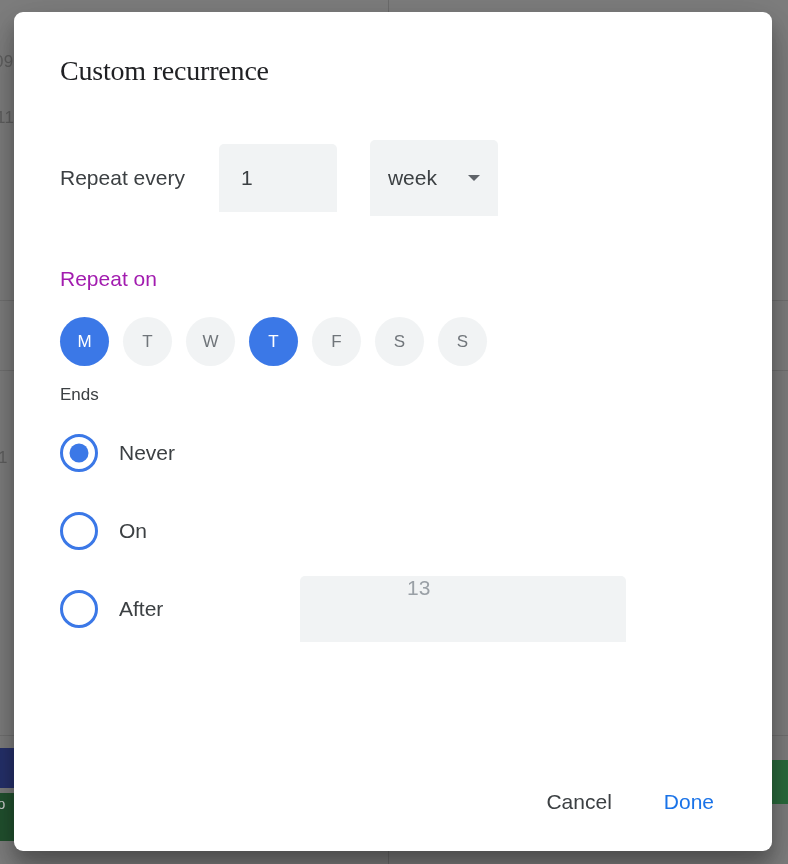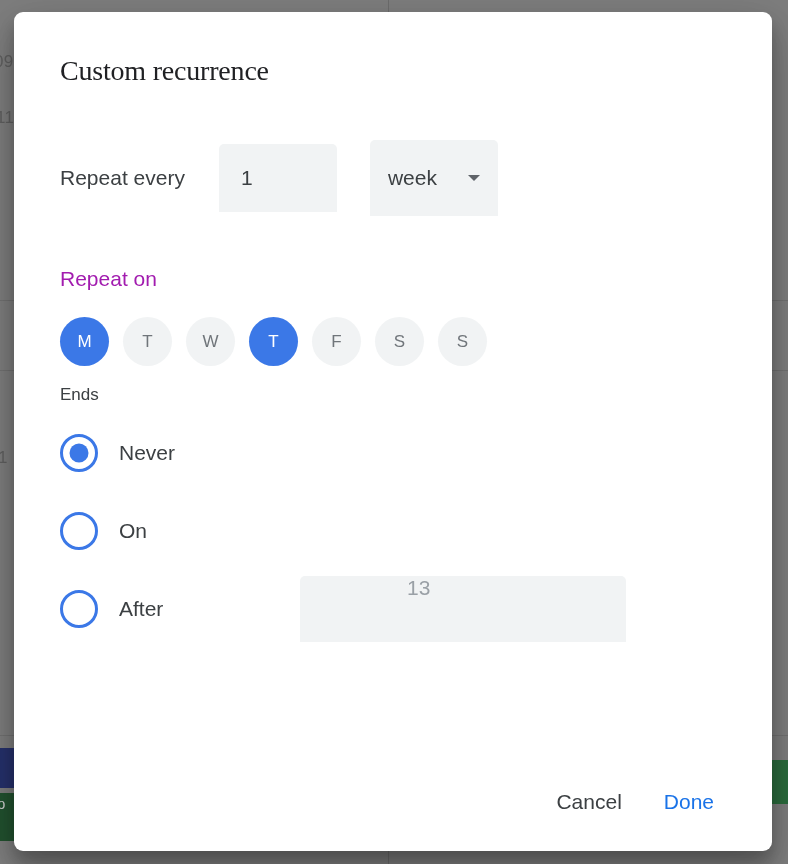--- a/index.html
+++ b/index.html
@@ -220,21 +220,21 @@
     flex-direction: column;
   }
   #after-count-value { width: 112px; }
 
   
   #dialog-footer {
     margin-top: auto;
     display: flex;
     justify-content: flex-end;
     align-items: center;
-    gap: 10px;
+    gap: 20px;
     padding-bottom: 27px;
   }
   .footer-btn {
     font-family: "Liberation Sans", sans-serif;
     font-size: 21px;
     background: none;
     border: none;
     cursor: pointer;
     padding: 10px 16px;
     border-radius: 4px;

